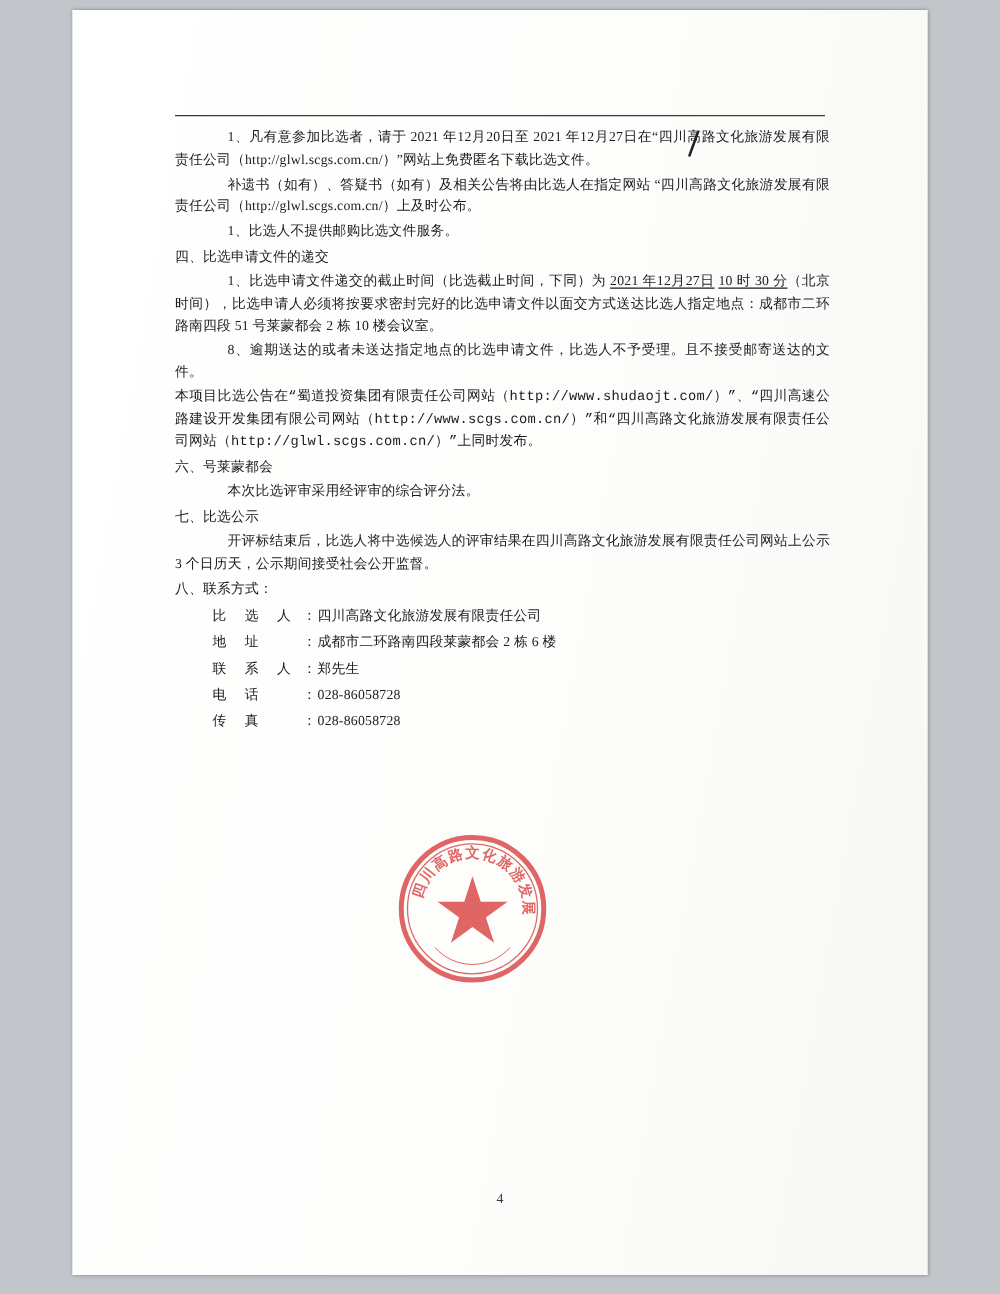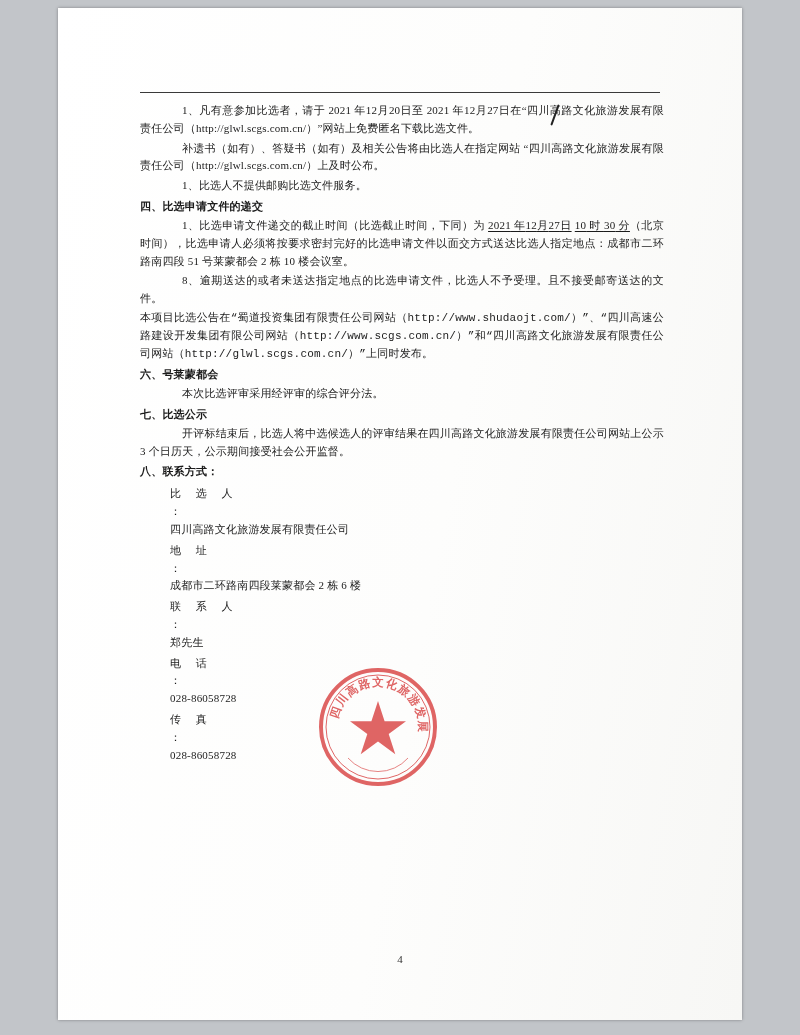--- a/index.html
+++ b/index.html
@@ -53,21 +53,21 @@
   }
   p {
     margin: 0 0 2px 0;
     text-align: justify;
   }
   .indent2 { text-indent: 42px; }
   .noindent { text-indent: 0; font-family: Liberation Mono, monospace; }
   .heading {
     margin: 3px 0 1px 0;
     text-indent: 0;
-    font-weight: bold;
+    font-weight: normal;
   }
   .u {
     text-decoration: underline;
     text-underline-offset: 2px;
   }
   .lat {
     font-family: "Liberation Serif", serif;
   }
   .pen-stroke {
     position: absolute;
@@ -80,21 +80,20 @@
     border-radius: 2px;
   }
   .contact-block {
     margin-top: 4px;
   }
   .contact-row {
     display: flex;
     text-indent: 0;
     margin: 0 0 3px 0;
     padding-left: 30px;
-    flex-direction: column;
   }
   .contact-label {
     width: 72px;
     flex: none;
     letter-spacing: 6px;
   }
   .contact-colon {
     width: 12px;
     flex: none;
   }

